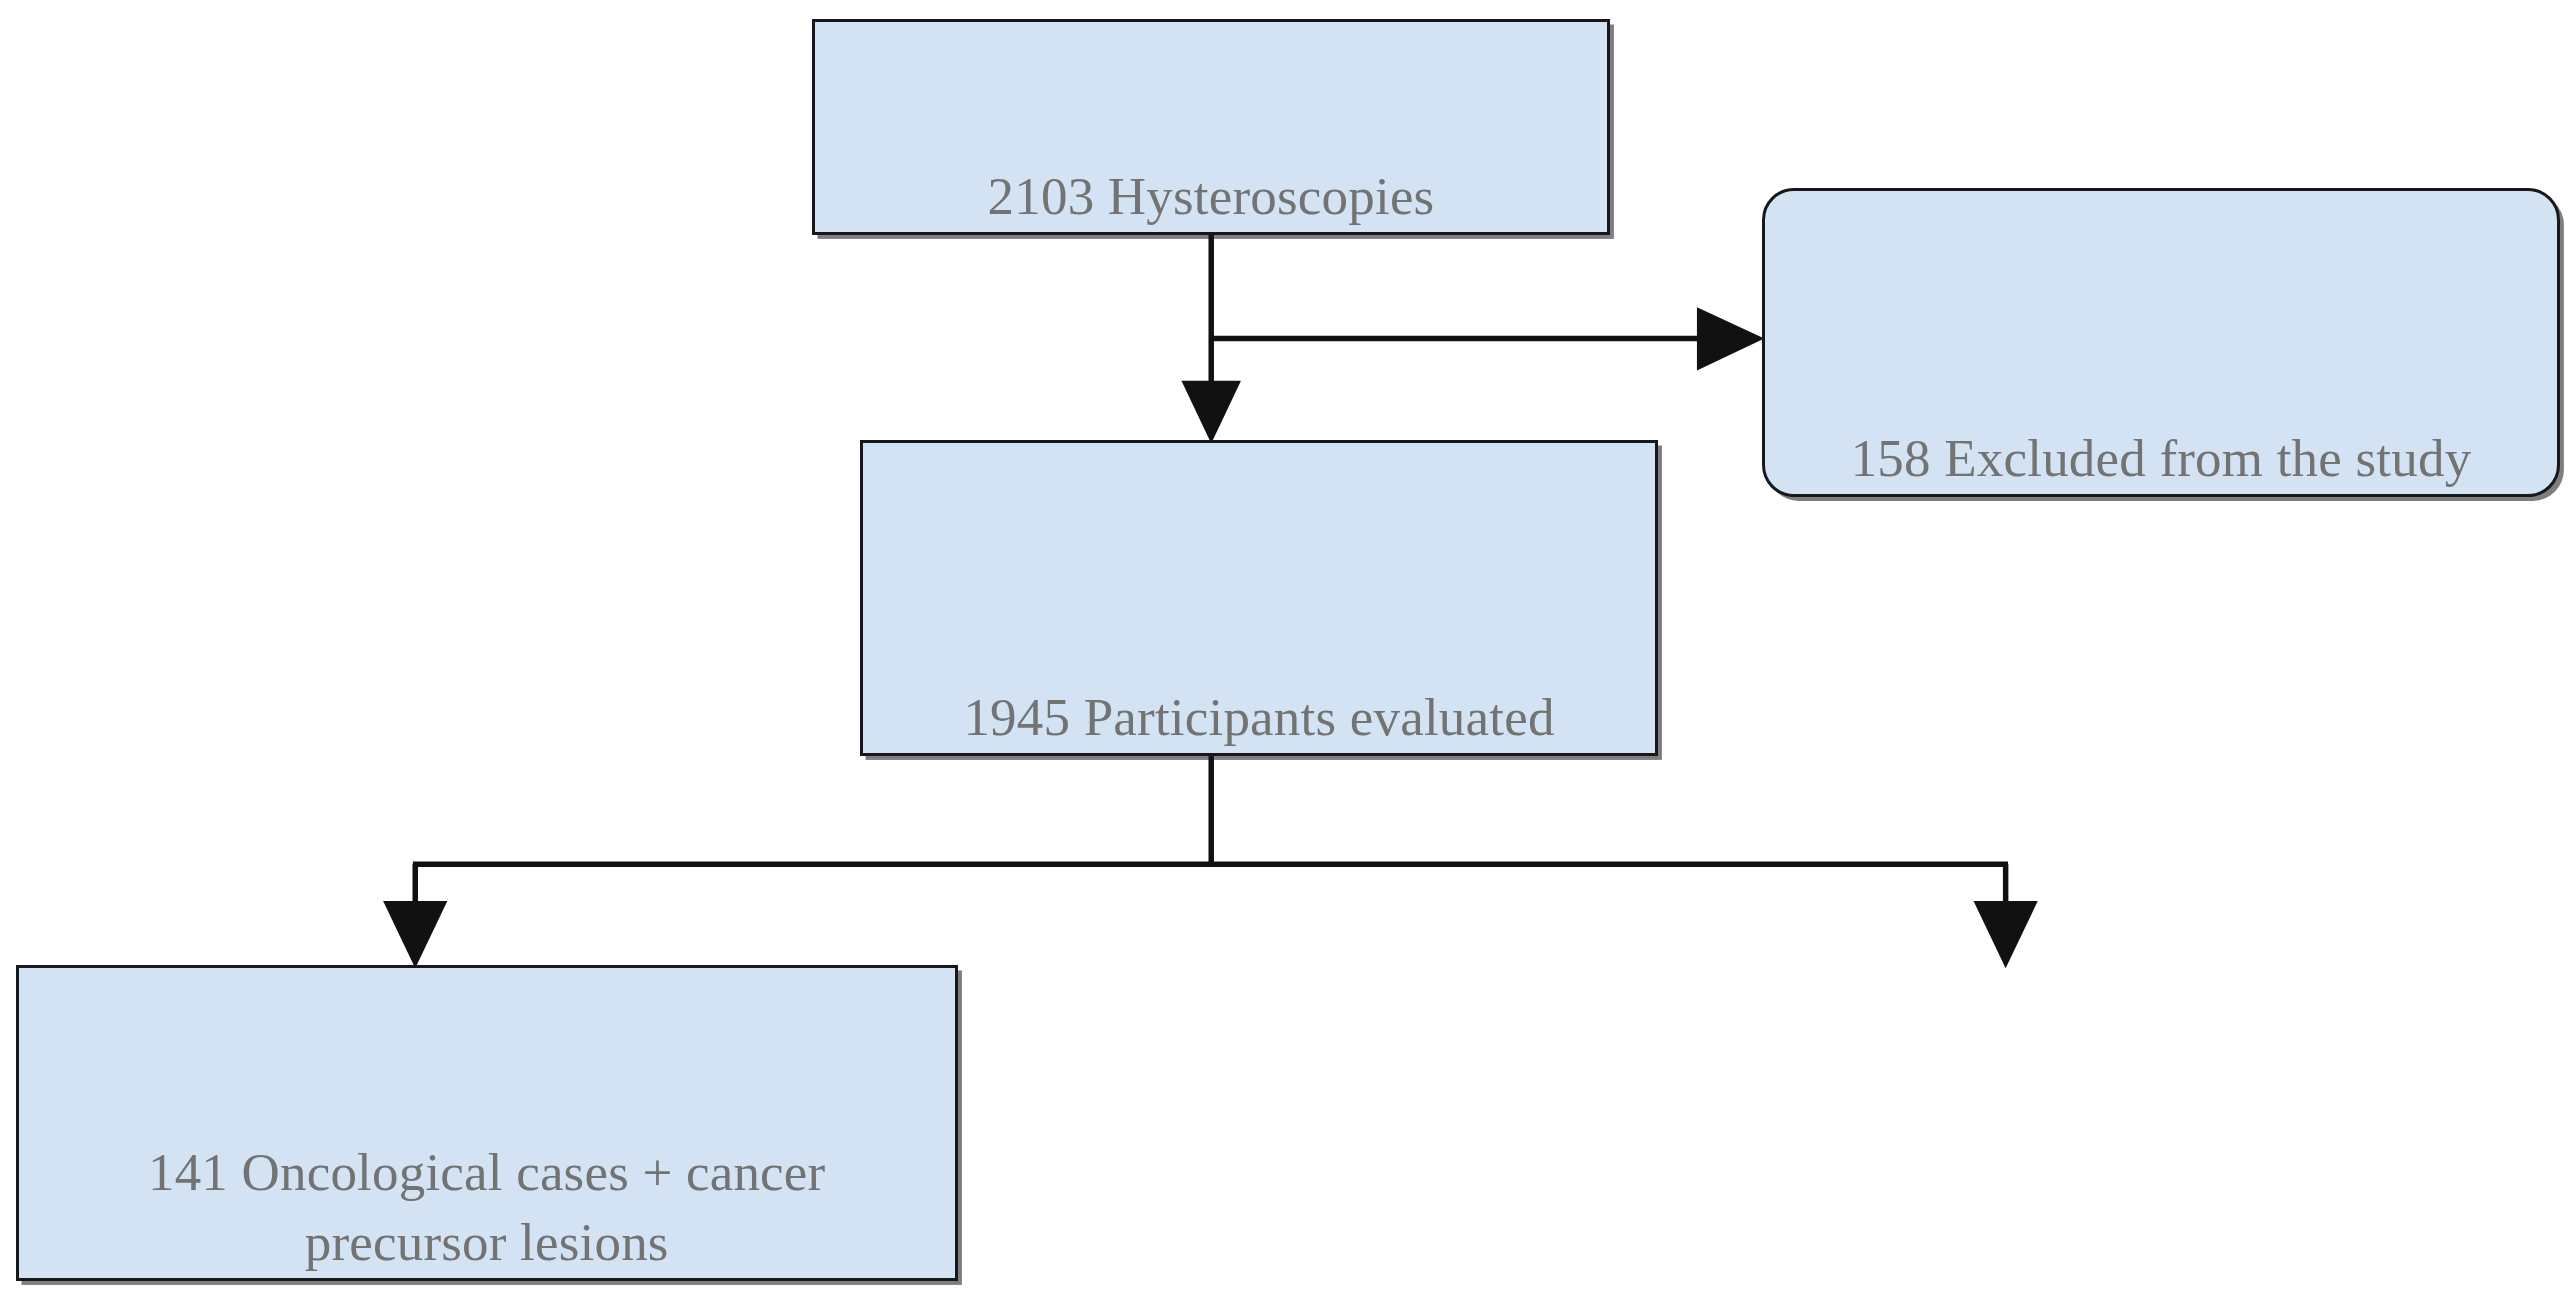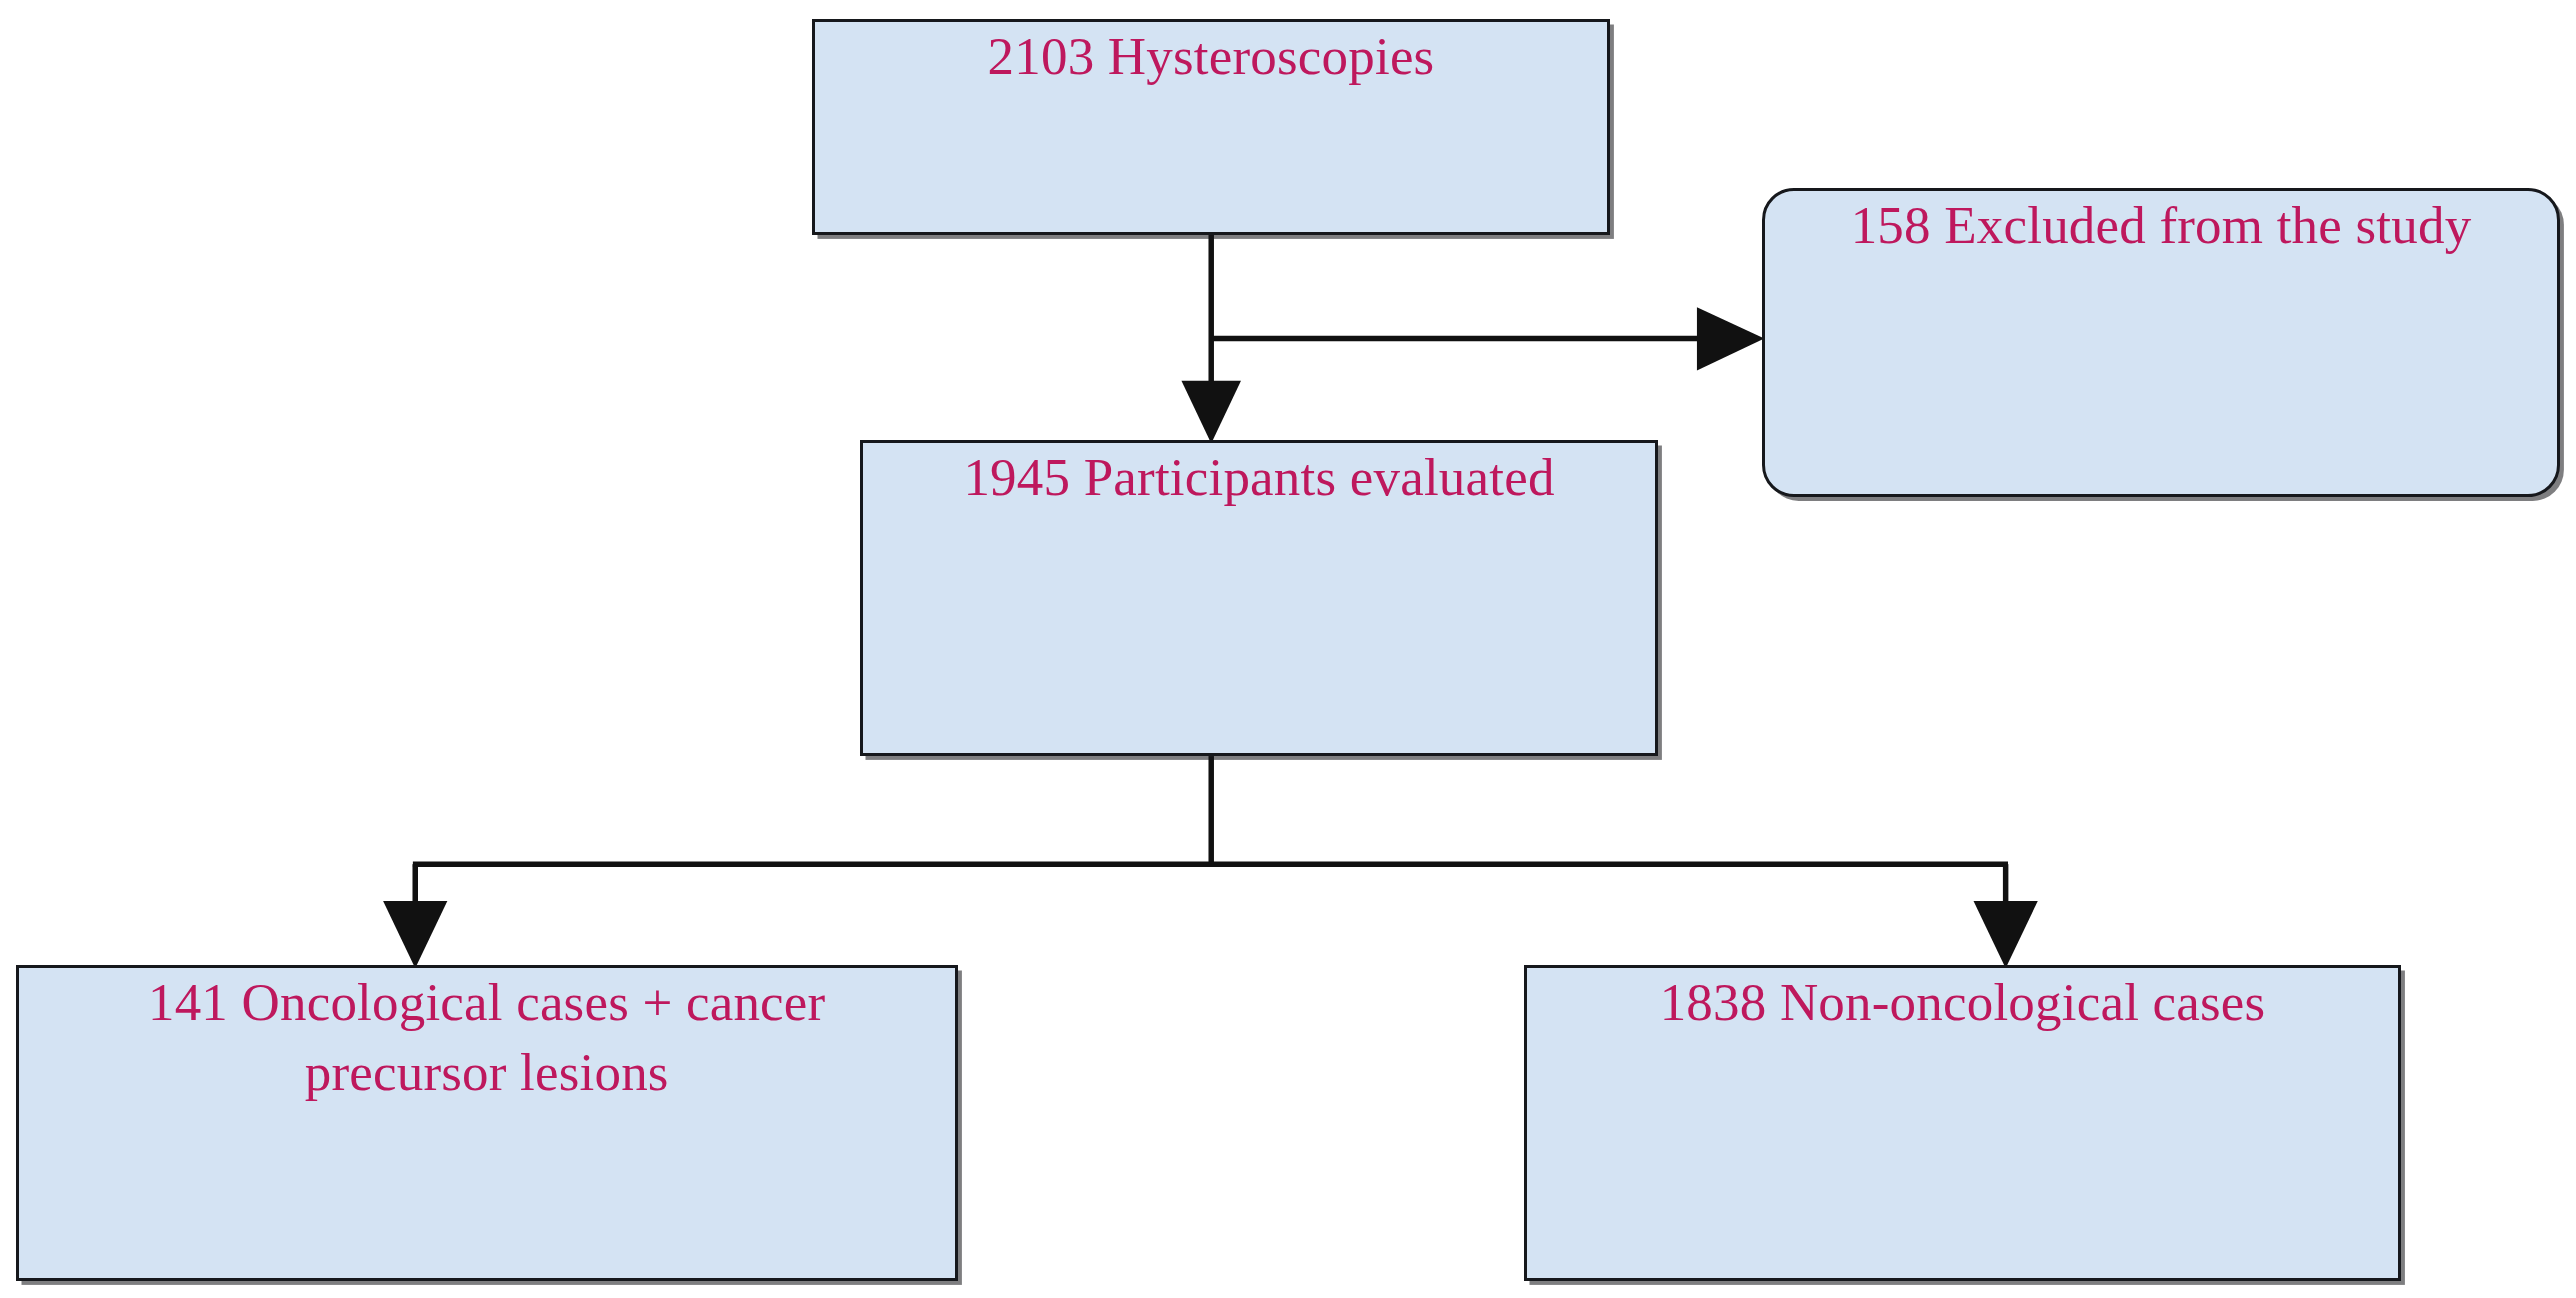--- a/index.html
+++ b/index.html
@@ -26,24 +26,24 @@
     width: 2576px;
     height: 1299px;
     pointer-events: none;
   }
   .node {
     position: absolute;
     box-sizing: border-box;
     background: #d4e3f3;
     border: 3.9px solid #16181c;
     display: flex;
-    align-items: flex-start;
+    align-items: flex-end;
     justify-content: center;
     text-align: center;
-    color: #be185d;
+    color: #737373;
     font-family: "Liberation Serif", "DejaVu Serif", serif;
     font-size: 53px;
     line-height: 1.32;
     letter-spacing: 0.2px;
     padding: 0 41px;
     box-shadow: 4.7px 4.7px 0 -0.8px rgba(20,20,24,0.55);
   }
   .node-text {
     display: block;
     width: 100%;
@@ -97,18 +97,15 @@
   </div>
 
   <div class="node" id="node-participants">
     <span class="node-text">1945 Participants evaluated</span>
   </div>
 
   <div class="node" id="node-oncological">
     <span class="node-text">141 Oncological cases + cancer precursor lesions</span>
   </div>
 
-  <div class="node" id="node-nononcological">
-    <span class="node-text">1838 Non-oncological cases</span>
-  </div>
 
 </div>
 
 
 </body></html>

